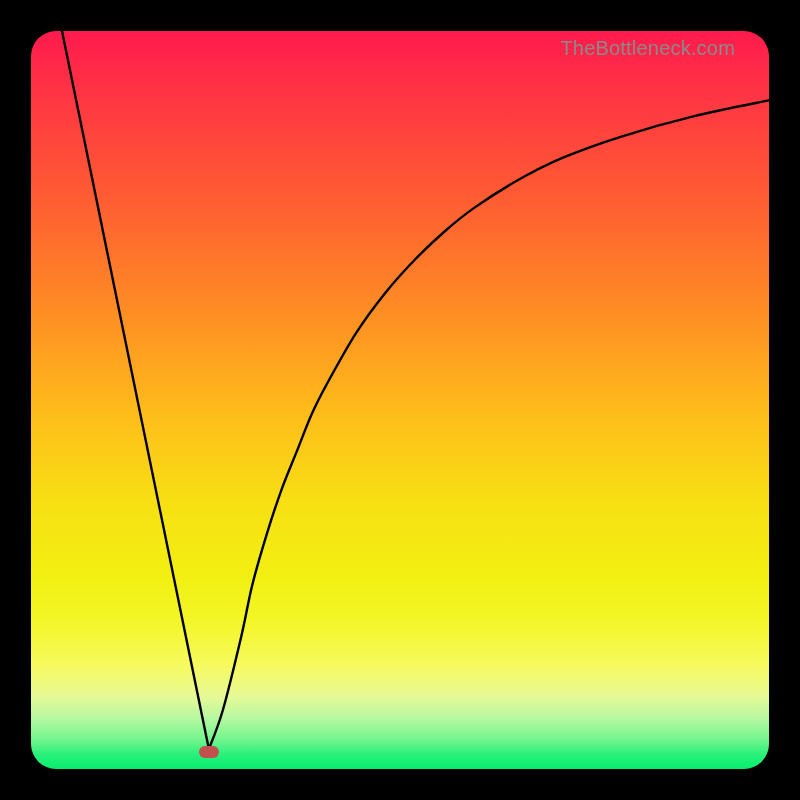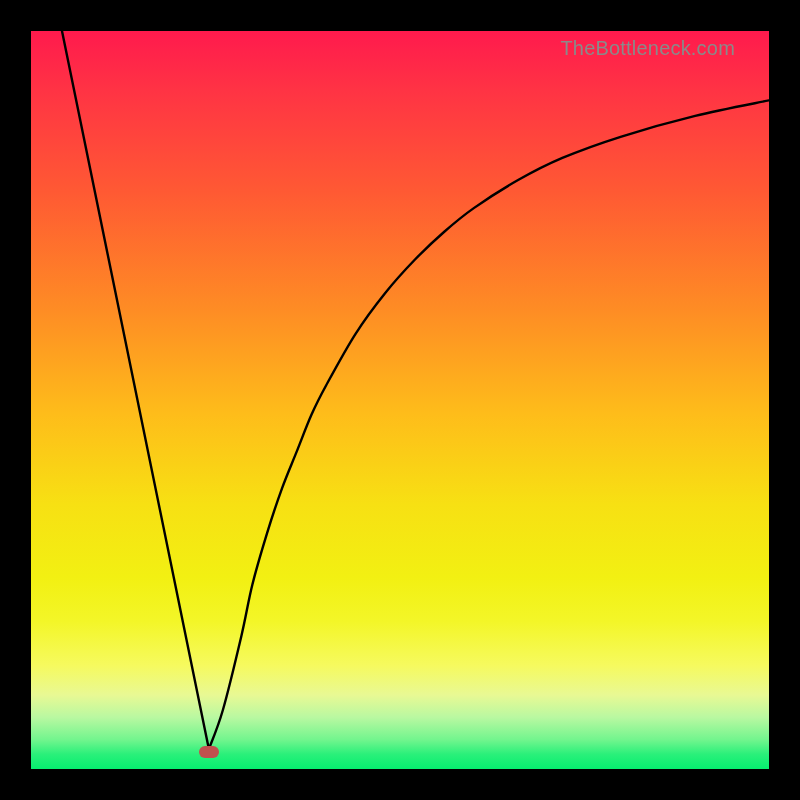--- a/index.html
+++ b/index.html
@@ -33,20 +33,21 @@
       #f7e013 64%,
       #f2f012 74%,
       #f3f628 80%,
       #f6fa5f 86%,
       #e8f994 90%,
       #b9f8a1 93%,
       #73f58e 96%,
       #2af07a 98%,
       #06ee6f 100%
     );
+    border-radius: 25px;
   }
   .attribution {
     position: absolute;
     top: 6px;
     right: 34px;
     font-size: 20px;
     font-weight: 500;
     color: #8a8a8a;
     letter-spacing: 0.2px;
     user-select: none;

